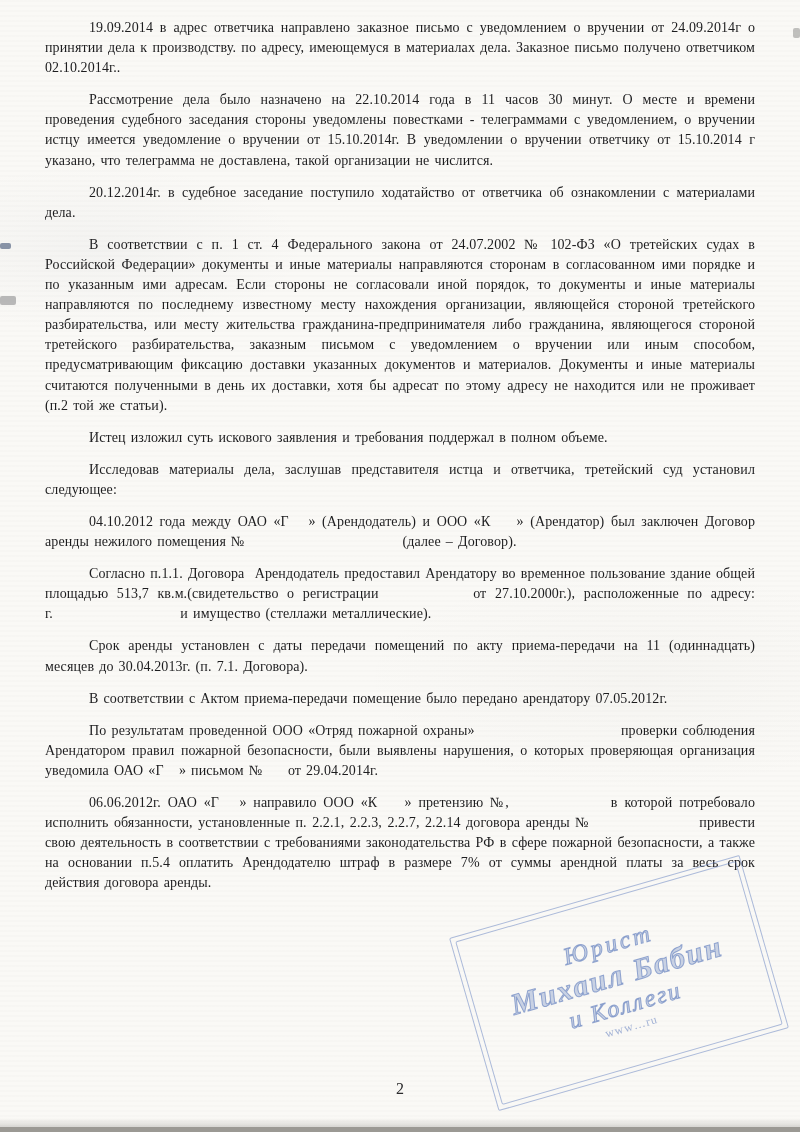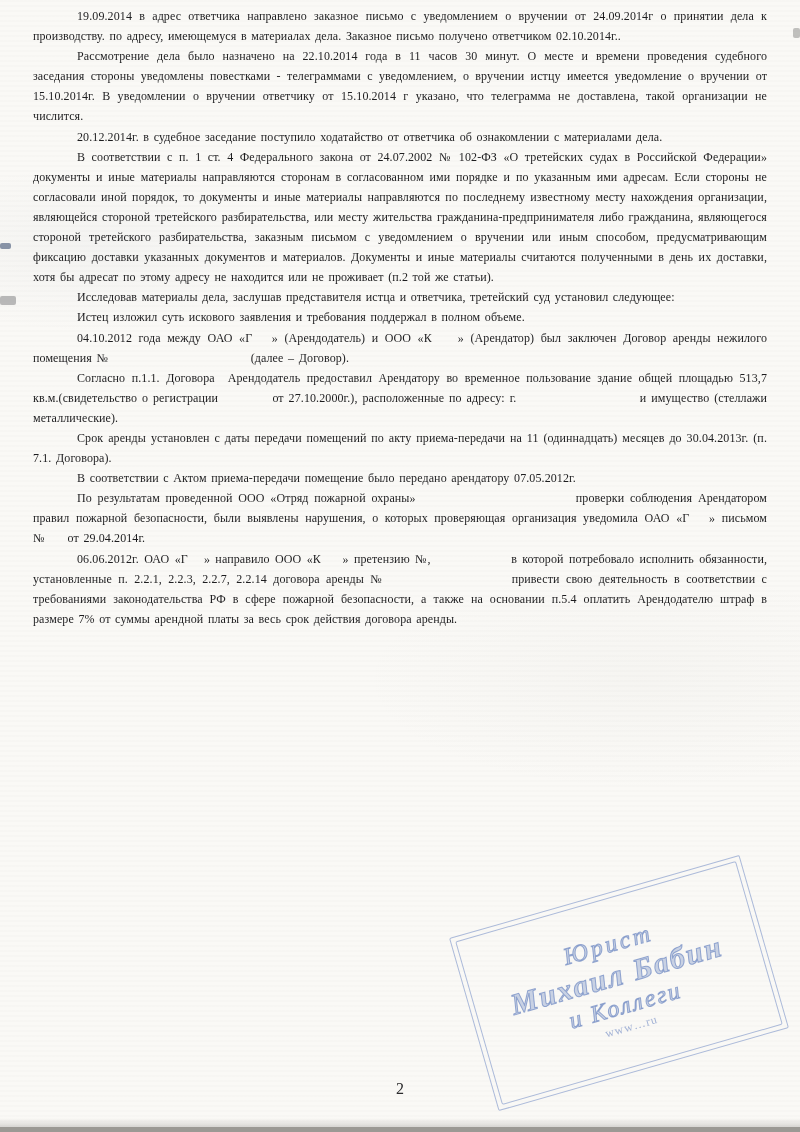--- a/index.html
+++ b/index.html
@@ -21,22 +21,22 @@
     font-family: "Liberation Serif", "DejaVu Serif", serif;
     color: #1d1d1f;
   }
   .body-text {
     position: absolute;
     top: 6px;
     left: 33px;
     right: 33px;
   }
   .body-text p {
-    margin: 0;
-    font-size: 12px;
+    margin: 12px;
+    font-size: 14px;
     line-height: 20.1px;
     text-align: justify;
     text-indent: 44px;
     letter-spacing: 0.1px;
     word-spacing: 1.5px;
   }
   .page-number {
     position: absolute;
     left: 0;
     width: 100%;
@@ -107,22 +107,22 @@
 </head>
 <body>
 
 <div class="page">
 
   <div class="body-text">
     <p>19.09.2014 в адрес ответчика направлено заказное письмо с уведомлением о вручении от 24.09.2014г о принятии дела к производству. по адресу, имеющемуся в материалах дела. Заказное письмо получено ответчиком  02.10.2014г..</p>
     <p>Рассмотрение дела было назначено на 22.10.2014 года в 11 часов 30 минут. О месте и времени проведения судебного заседания стороны уведомлены повестками - телеграммами с уведомлением, о вручении истцу имеется уведомление о вручении от 15.10.2014г. В уведомлении о вручении ответчику от 15.10.2014 г указано, что телеграмма не доставлена, такой организации не числится.</p>
     <p>20.12.2014г. в судебное заседание поступило ходатайство от ответчика об ознакомлении с материалами дела.</p>
     <p>В соответствии с п. 1 ст. 4 Федерального закона от 24.07.2002 № 102-ФЗ «О третейских судах в Российской Федерации» документы и иные материалы направляются сторонам в согласованном ими порядке и по указанным ими адресам. Если стороны не согласовали иной порядок, то документы и иные материалы направляются по последнему известному месту нахождения организации, являющейся стороной третейского разбирательства, или месту жительства гражданина-предпринимателя либо гражданина, являющегося стороной третейского разбирательства, заказным письмом с уведомлением о вручении или иным способом, предусматривающим фиксацию доставки указанных документов и материалов. Документы и иные материалы считаются полученными в день их доставки, хотя бы адресат по этому адресу не находится или не проживает (п.2 той же статьи).</p>
+    <p>Истец изложил суть искового заявления и требования поддержал в полном объеме.</p>
     <p>Исследовав материалы дела, заслушав представителя истца и ответчика, третейский суд установил следующее:</p>
-    <p>Истец изложил суть искового заявления и требования поддержал в полном объеме.</p>
     <p>04.10.2012 года между ОАО «Г&nbsp;&nbsp;&nbsp;» (Арендодатель) и ООО «К&nbsp;&nbsp;&nbsp;&nbsp;» (Арендатор) был заключен Договор аренды нежилого помещения №&nbsp;&nbsp;&nbsp;&nbsp;&nbsp;&nbsp;&nbsp;&nbsp;&nbsp;&nbsp;&nbsp;&nbsp;&nbsp;&nbsp;&nbsp;&nbsp;&nbsp;&nbsp;&nbsp;&nbsp;&nbsp;&nbsp;&nbsp;&nbsp;&nbsp;&nbsp;&nbsp;&nbsp;&nbsp;&nbsp; (далее – Договор).</p>
     <p>Согласно п.1.1. Договора&nbsp; Арендодатель предоставил Арендатору во временное пользование здание общей площадью 513,7 кв.м.(свидетельство о регистрации &nbsp;&nbsp;&nbsp;&nbsp;&nbsp;&nbsp;&nbsp;&nbsp;&nbsp; от 27.10.2000г.), расположенные по адресу: г.&nbsp;&nbsp;&nbsp;&nbsp;&nbsp;&nbsp;&nbsp;&nbsp;&nbsp;&nbsp;&nbsp;&nbsp;&nbsp;&nbsp;&nbsp;&nbsp;&nbsp;&nbsp;&nbsp;&nbsp;&nbsp;&nbsp;&nbsp;&nbsp; и имущество (стеллажи металлические).</p>
     <p>Срок аренды установлен с даты передачи помещений по акту приема-передачи на 11 (одиннадцать) месяцев до 30.04.2013г. (п. 7.1. Договора).</p>
     <p>В соответствии с Актом приема-передачи помещение было передано арендатору 07.05.2012г.</p>
     <p>По результатам проведенной ООО «Отряд пожарной охраны»&nbsp;&nbsp;&nbsp;&nbsp;&nbsp;&nbsp;&nbsp;&nbsp;&nbsp;&nbsp;&nbsp;&nbsp;&nbsp;&nbsp;&nbsp;&nbsp;&nbsp;&nbsp;&nbsp;&nbsp;&nbsp;&nbsp;&nbsp;&nbsp;&nbsp;&nbsp;&nbsp; проверки соблюдения Арендатором правил пожарной безопасности, были выявлены нарушения, о которых проверяющая организация уведомила ОАО «Г&nbsp;&nbsp;&nbsp;» письмом №&nbsp;&nbsp;&nbsp;&nbsp; от 29.04.2014г.</p>
     <p>06.06.2012г. ОАО «Г&nbsp;&nbsp;&nbsp;» направило ООО «К&nbsp;&nbsp;&nbsp;&nbsp;» претензию №,&nbsp;&nbsp;&nbsp;&nbsp;&nbsp;&nbsp;&nbsp;&nbsp;&nbsp;&nbsp;&nbsp;&nbsp;&nbsp;&nbsp; в которой потребовало исполнить обязанности, установленные п. 2.2.1, 2.2.3, 2.2.7, 2.2.14 договора аренды №&nbsp;&nbsp;&nbsp;&nbsp;&nbsp;&nbsp;&nbsp;&nbsp;&nbsp;&nbsp;&nbsp;&nbsp;&nbsp;&nbsp;&nbsp;&nbsp;&nbsp;&nbsp;&nbsp; привести свою деятельность в соответствии с требованиями законодательства РФ в сфере пожарной безопасности, а также на основании п.5.4 оплатить Арендодателю штраф в размере 7% от суммы арендной платы за весь срок действия договора аренды.</p>
   </div>
 
   <div class="stamp">
     <div class="stamp-inner">

